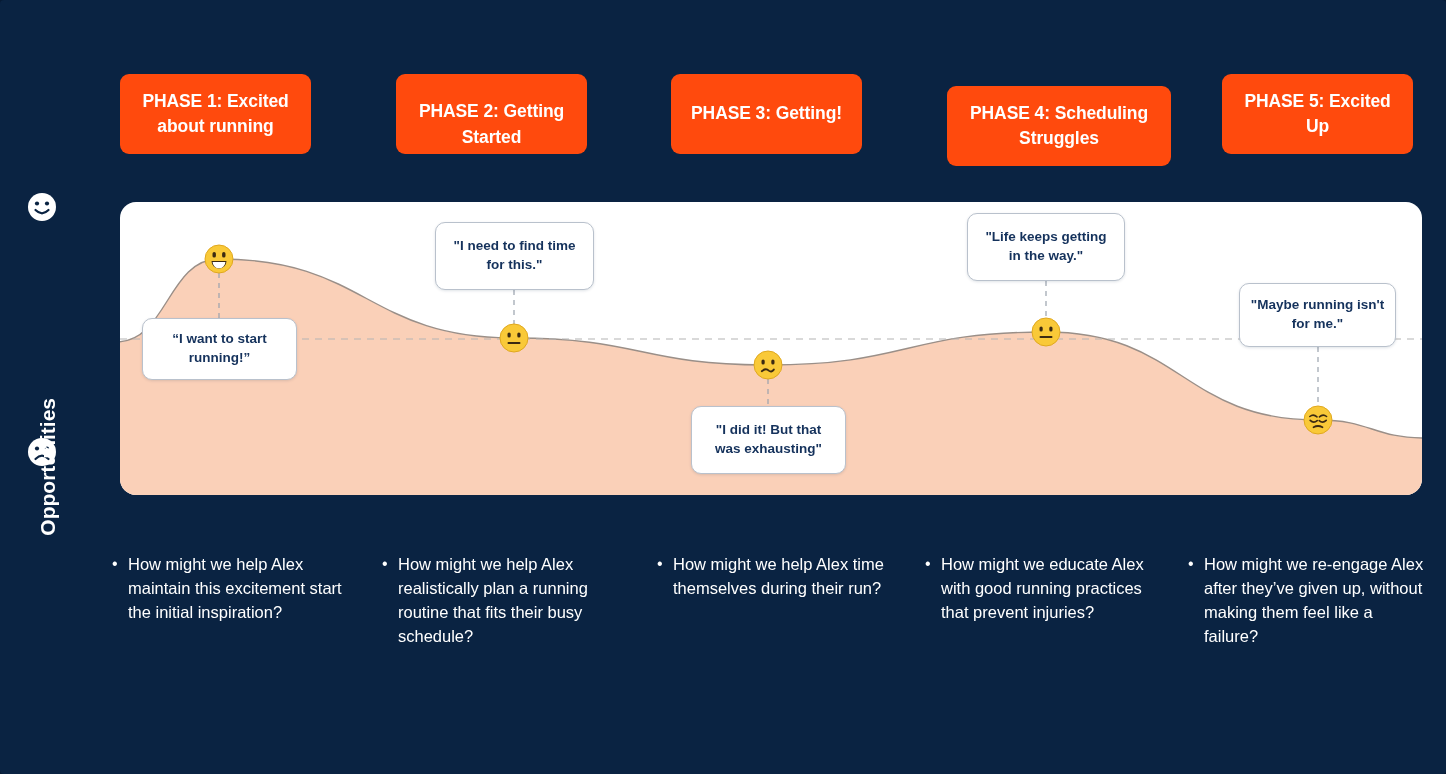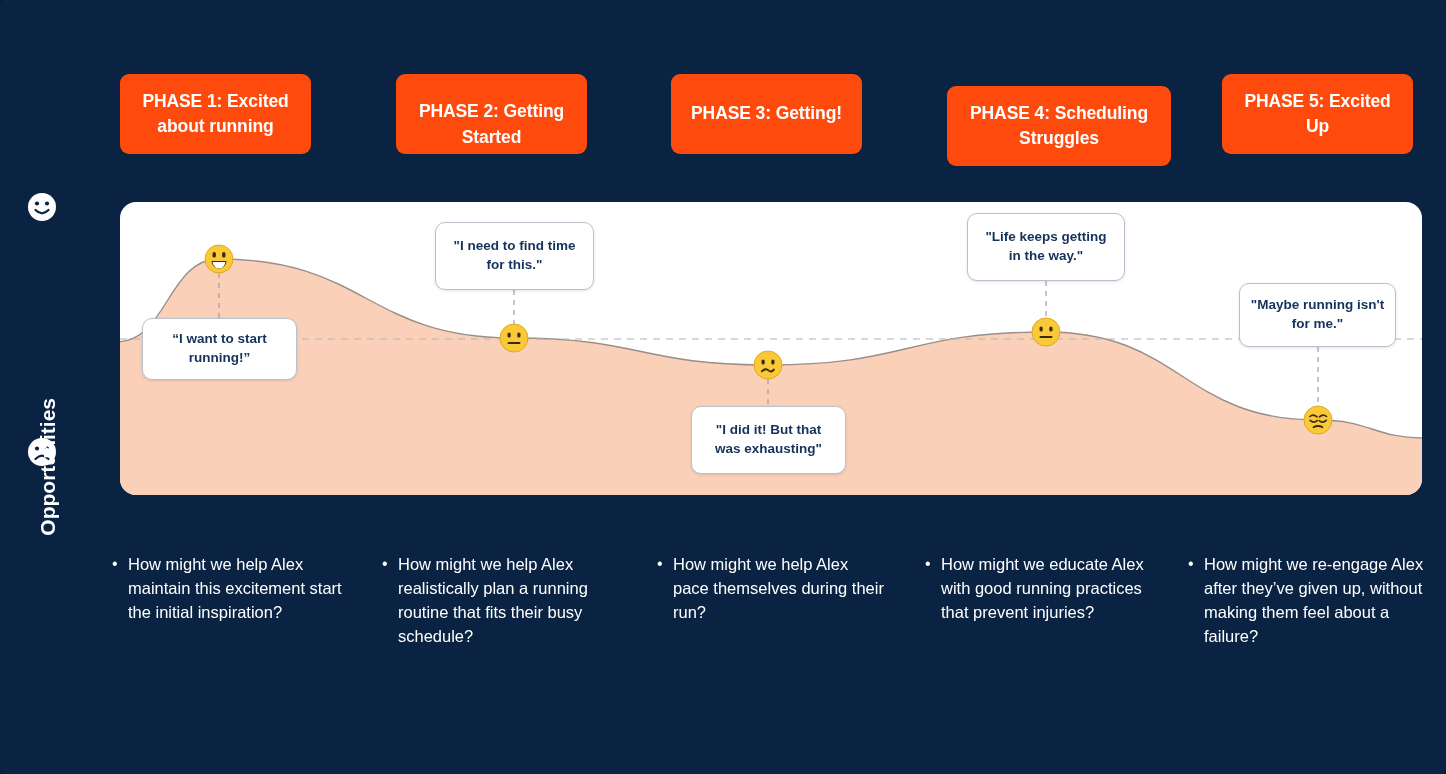--- a/index.html
+++ b/index.html
@@ -224,32 +224,32 @@
       </div>
       <div class="opp-col" style="left: 382px; top: 552px; width: 230px;">
         <div class="opp-item">
           <span class="opp-bullet">•</span>
           <span class="opp-text">How might we help Alex realistically plan a running routine that fits their busy schedule?</span>
         </div>
       </div>
       <div class="opp-col" style="left: 657px; top: 552px; width: 230px;">
         <div class="opp-item">
           <span class="opp-bullet">•</span>
-          <span class="opp-text">How might we help Alex pace themselves during their run?</span>
+          <span class="opp-text">How might we help Alex time themselves during their run?</span>
         </div>
       </div>
       <div class="opp-col" style="left: 925px; top: 552px; width: 235px;">
         <div class="opp-item">
           <span class="opp-bullet">•</span>
           <span class="opp-text">How might we educate Alex with good running practices that prevent injuries?</span>
         </div>
       </div>
       <div class="opp-col" style="left: 1188px; top: 552px; width: 240px;">
         <div class="opp-item">
           <span class="opp-bullet">•</span>
-          <span class="opp-text">How might we re-engage Alex after they’ve given up, without making them feel about a failure?</span>
+          <span class="opp-text">How might we re-engage Alex after they’ve given up, without making them feel like a failure?</span>
         </div>
       </div>
     </div>
 
   <div class="opp-label">Opportunities</div>
 
 </div>
 
 </body></html>

